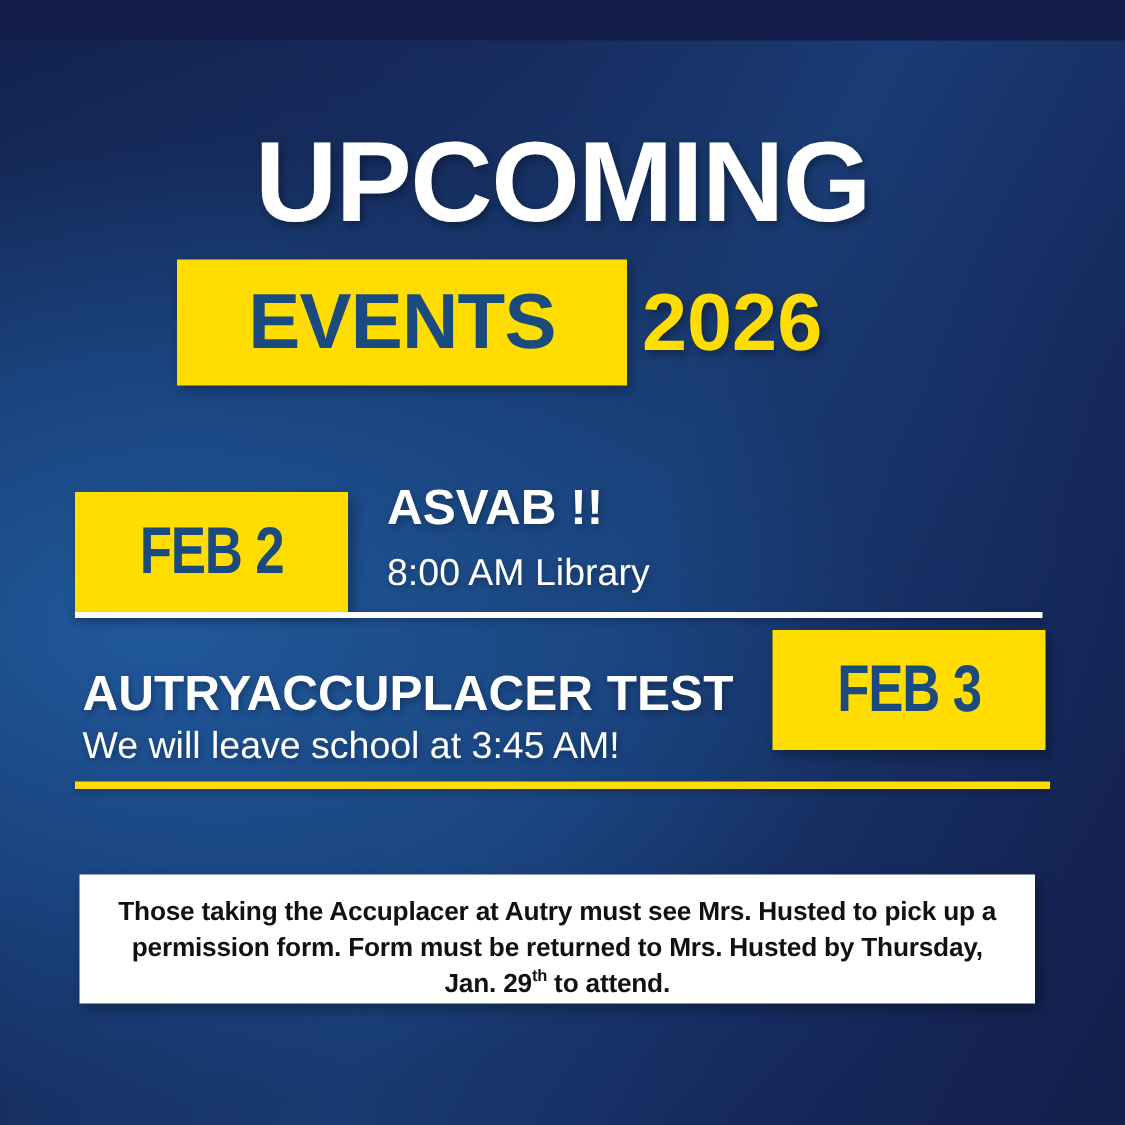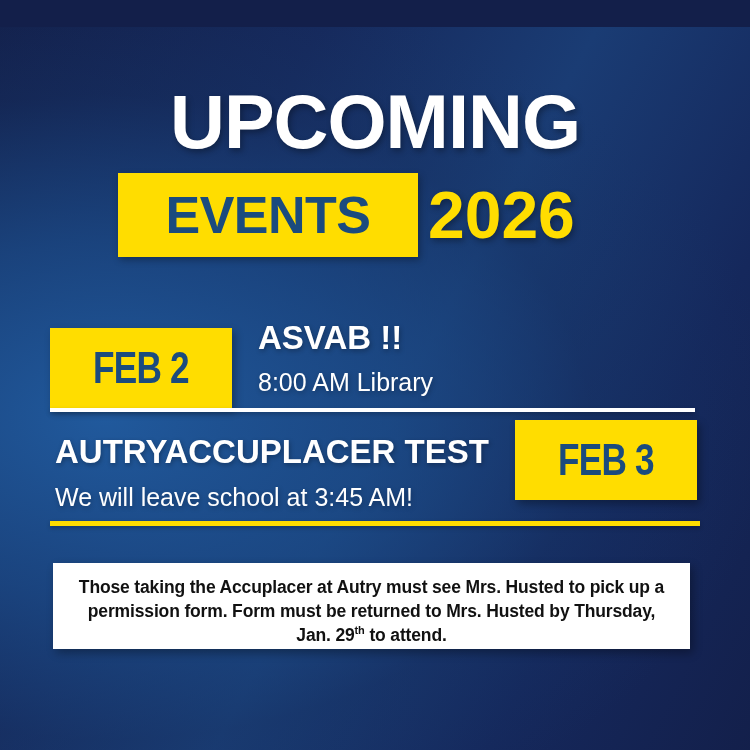--- a/index.html
+++ b/index.html
@@ -74,21 +74,21 @@
     font-weight: 700;
     letter-spacing: -0.5px;
   }
   .year-word {
     position: absolute;
     left: 428px;
     top: 0px;
     height: 84px;
     line-height: 84px;
     color: #ffdd00;
-    font-size: 66px;
+    font-size: 54px;
     font-weight: 700;
     letter-spacing: 0px;
     text-shadow: 2px 3px 6px rgba(0,0,0,0.33);
   }
 
   
   .row1-badge {
     position: absolute;
     left: 50px;
     top: 301px;
@@ -135,21 +135,21 @@
     width: 645px;
     height: 4px;
     background: #ffffff;
     box-shadow: 0 2px 4px rgba(0,0,0,0.25);
   }
 
   
   .row2-title {
     position: absolute;
     left: 55px;
-    top: 406px;
+    top: 416px;
     color: #ffffff;
     font-size: 33px;
     font-weight: 700;
     letter-spacing: 0px;
     text-shadow: 1px 2px 5px rgba(0,0,0,0.30);
   }
   .row2-sub {
     position: absolute;
     left: 55px;
     top: 456px;
@@ -186,21 +186,21 @@
     width: 650px;
     height: 5px;
     background: #ffdd00;
     box-shadow: 0 2px 4px rgba(0,0,0,0.25);
   }
 
   
   .notice {
     position: absolute;
     left: 53px;
-    top: 536px;
+    top: 556px;
     width: 637px;
     height: 86px;
     background: #ffffff;
     box-shadow: 3px 4px 9px rgba(0,0,0,0.33);
     box-sizing: border-box;
     padding: 12px 18px 10px 18px;
   }
   .notice-text {
     display: block;
     text-align: center;

